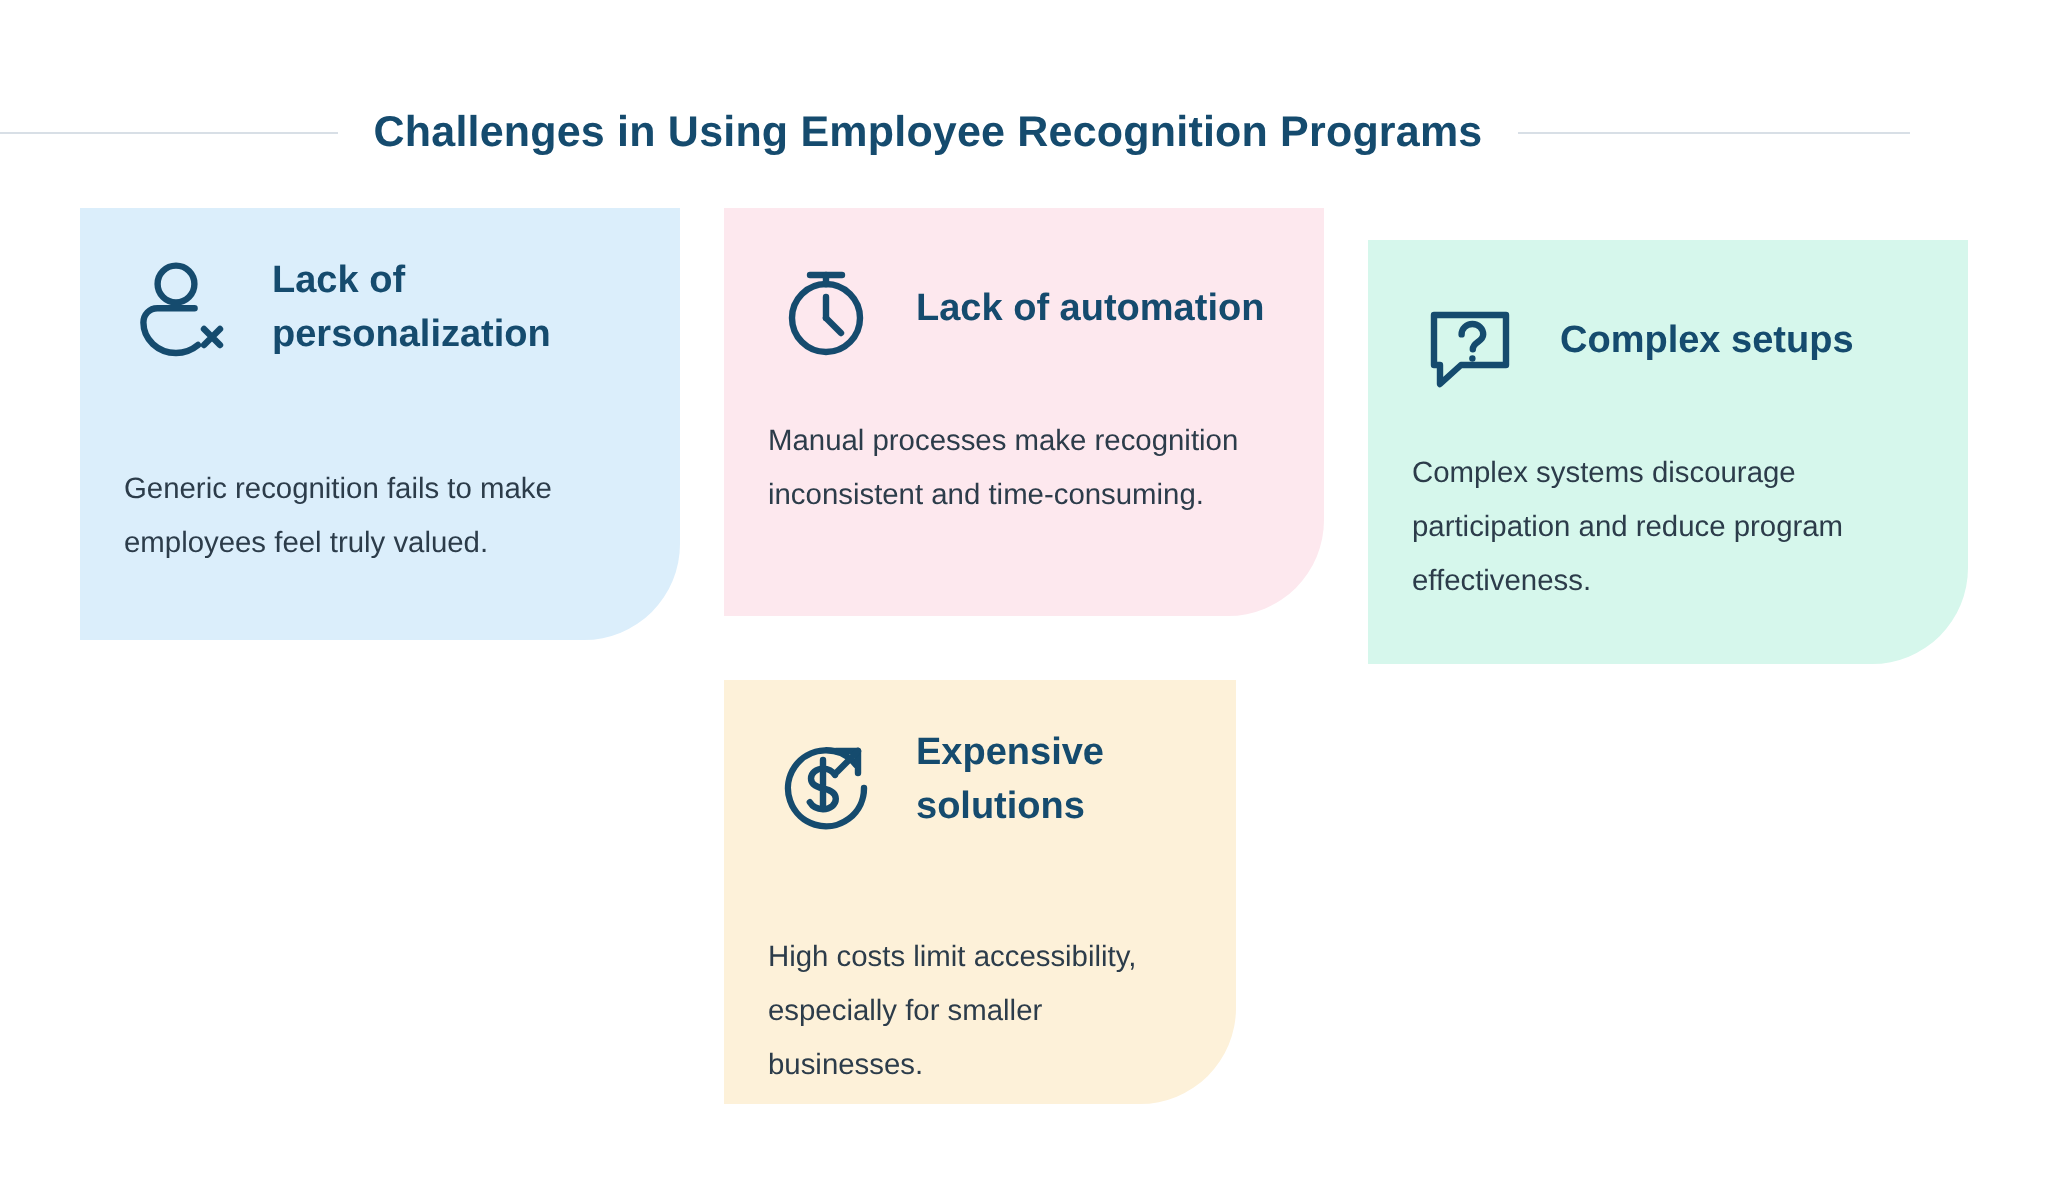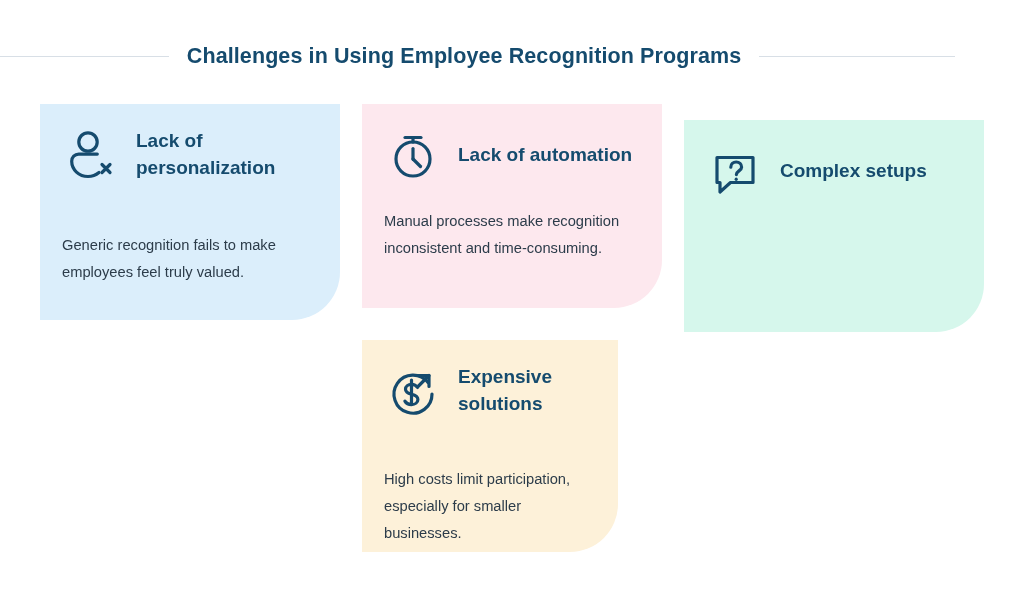--- a/index.html
+++ b/index.html
@@ -17,21 +17,21 @@
     position: relative;
     width: 1024px;
     height: 600px;
     background: #ffffff;
     box-sizing: border-box;
   }
 
   
   .title-row {
     position: absolute;
-    top: 44px;
+    top: 54px;
     left: 0;
     width: 928px;
     display: flex;
     align-items: center;
     justify-content: center;
     text-align: center;
   }
   .title-rule {
     height: 1px;
     background: #d8dfe6;
@@ -153,31 +153,32 @@
     <div class="card-head">
       <span class="card-icon">
         <svg class="icon-svg" width="54" height="54" viewBox="0 0 54 54" fill="none" stroke="#154b6e" stroke-width="3.2" stroke-linecap="round" stroke-linejoin="round">
           <path d="M9 13.5h36v25H22.5L12 48v-9.5H9z"></path>
           <path d="M22.8 23.2c0-3 2.4-5.2 5.4-5.2s5.4 2.2 5.4 5.2c0 3.6-5.2 3.8-5.2 7.4"></path>
           <path d="M28.2 35.2v.1"></path>
         </svg>
       </span>
       <span class="card-title">Complex setups</span>
     </div>
+    <div class="card-body">Complex systems discourage participation and reduce program effectiveness.</div>
   </div>
 
   <div class="card" id="card-3">
     <div class="card-head">
       <span class="card-icon">
         <svg class="icon-svg" width="54" height="54" viewBox="0 0 54 54" fill="none" stroke="#154b6e" stroke-width="3.2" stroke-linecap="round" stroke-linejoin="round">
           <path d="M42 18.5A19 19 0 1 0 46 30"></path>
           <path d="M32 11.5h11v11"></path>
           <path d="M43 11.5L32.5 22"></path>
           <path d="M31.5 23.5c-1.3-2-3.6-3.2-6-3.2-3.3 0-6 2.1-6 4.9 0 3 2.6 4.2 6 5 3.6.8 6.4 2 6.4 5.2 0 3-2.8 5.2-6.4 5.2-2.8 0-5.3-1.3-6.6-3.5"></path>
           <path d="M25.5 16v24"></path>
         </svg>
       </span>
       <span class="card-title">Expensive solutions</span>
     </div>
-    <div class="card-body">High costs limit participation, especially for smaller businesses.</div>
+    <div class="card-body">High costs limit accessibility, especially for smaller businesses.</div>
   </div>
 
 </div>
 
 </body></html>

